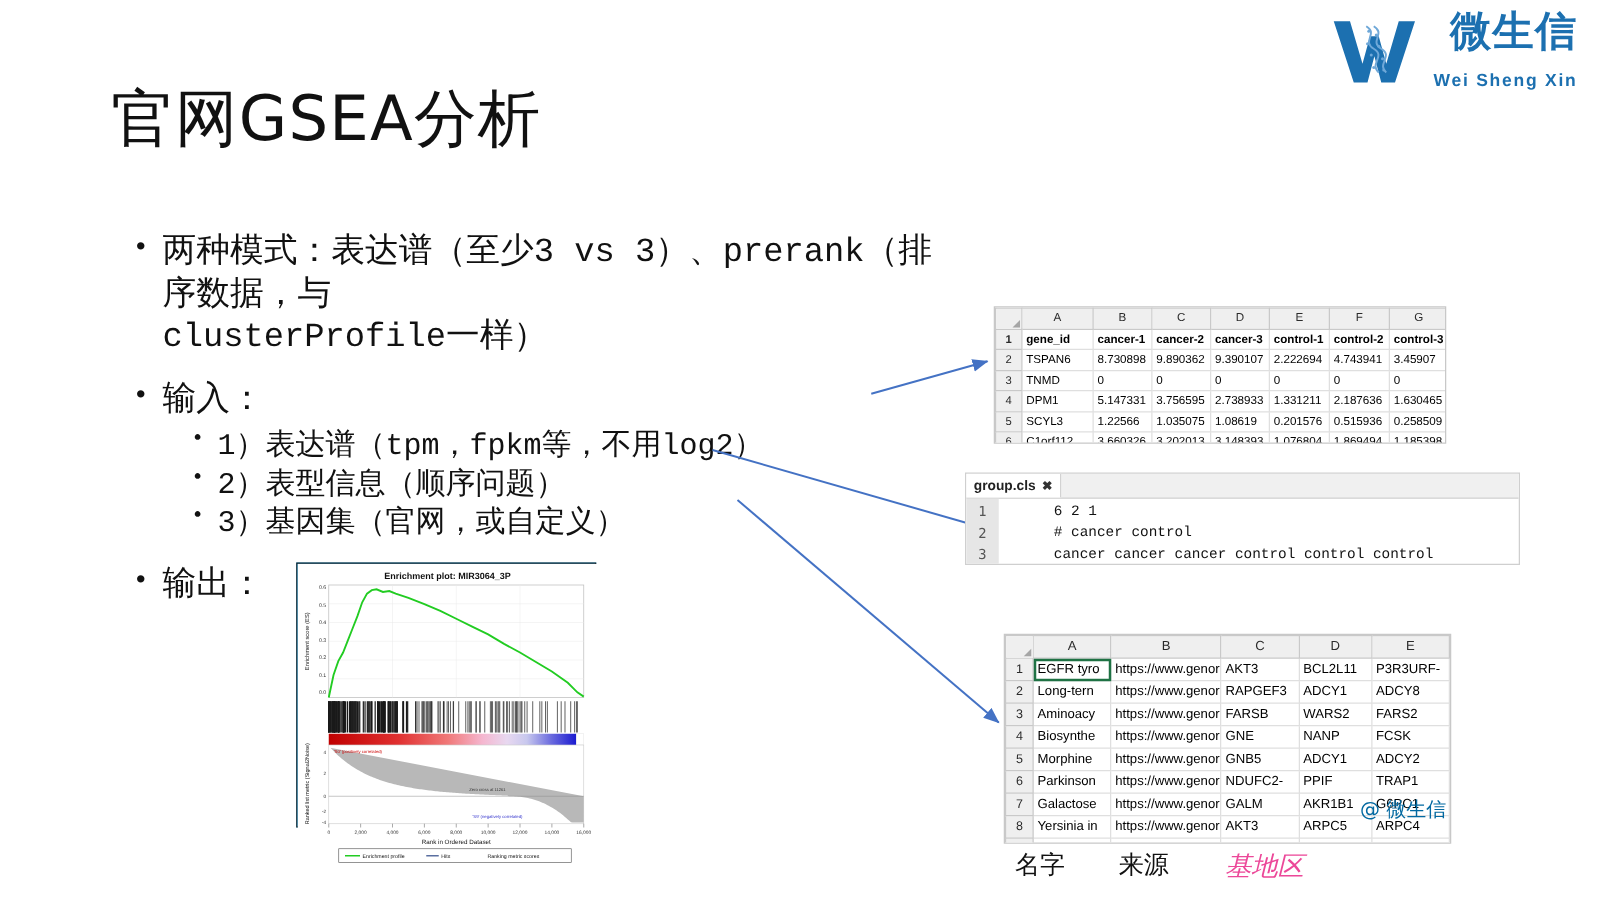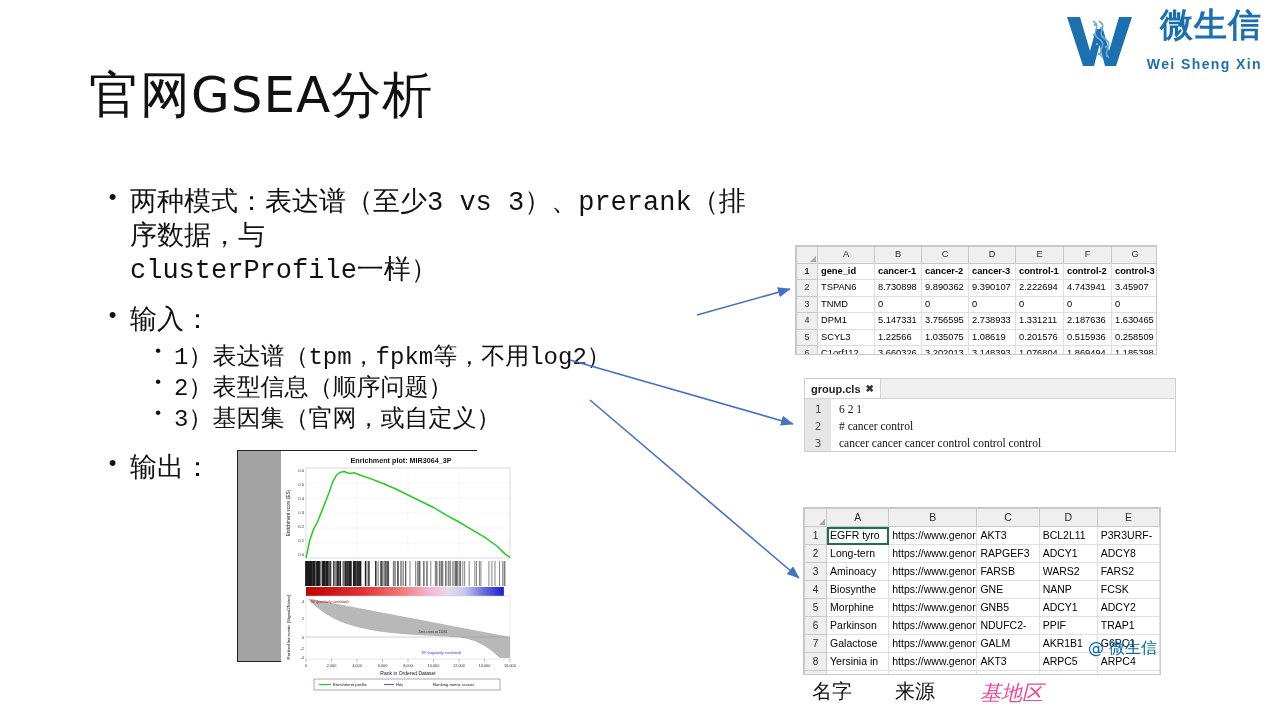--- a/index.html
+++ b/index.html
@@ -55,38 +55,38 @@
   #sheet-expression .rowhdr{font-size:9px;}
   #sheet-expression .hdrrow td{font-weight:bold;}
 
   
   #sheet-geneset{left:803px;top:507px;width:358px;height:168px;}
   #sheet-geneset td{font-size:10.5px;height:17px;line-height:17px;}
   #sheet-geneset .rowhdr{font-size:10px;}
   #sheet-geneset .selcell{outline:2px solid #1f7244;outline-offset:-2px;}
 
   
-  #editor-groupcls{position:absolute;left:804px;top:378px;width:372px;height:74px;
+  #editor-groupcls{position:absolute;left:772px;top:378px;width:444px;height:74px;
       background:#fff;border:1px solid #cfcfcf;box-sizing:border-box;overflow:hidden;}
   .ed-tabbar{height:19px;background:#f0f0f0;border-bottom:1px solid #d2d2d2;display:flex;}
   .ed-tab{background:#fff;border-right:1px solid #d2d2d2;padding:0 6px;display:flex;
      align-items:center;gap:5px;font-size:11px;color:#222;
      font-family:"Liberation Sans",sans-serif;font-weight:bold;}
   .ed-tab .x{font-size:10px;color:#333;}
   .ed-body{display:flex;height:55px;}
   .ed-gutter{width:26px;background:#e6e6e6;color:#555;font-size:11px;text-align:center;
      font-family:"DejaVu Sans Mono",monospace;padding-top:2px;}
   .ed-gutter div{height:17px;line-height:17px;}
-  .ed-code{flex:1;padding:2px 0 0 8px;font-family:Liberation Serif, serif;
-     font-size:11.5px;color:#111;}
+  .ed-code{flex:1;padding:2px 0 0 8px;font-family:Liberation Mono, monospace;
+     font-size:11.5px;color:#111;margin-left:36px;}
   .ed-code div{height:17px;line-height:17px;white-space:nowrap;}
 
   
   #gsea-plot{position:absolute;left:237px;top:450px;width:240px;height:212px;
-     background:#a3a3a3;border:1px solid #222;box-sizing:border-box;padding-left:43px;}
+     background:#0ea5e9;border:1px solid #222;box-sizing:border-box;}
 
   
   .caption{position:absolute;font-family:"DejaVu Sans",sans-serif;font-size:20px;color:#111;}
   #caption-name{left:812px;top:678px;}
   #caption-source{left:895px;top:678px;}
   .watermark{position:absolute;font-family:"DejaVu Sans",sans-serif;font-size:21px;}
   #watermark-back{left:963px;top:718px;color:#9a9a9a;}
   #watermark-front{left:980px;top:679px;color:#ec4899;font-style:italic;}
   #watermark-tail{left:1088px;top:638px;color:#0369a1;font-size:16px;}
 </style>

